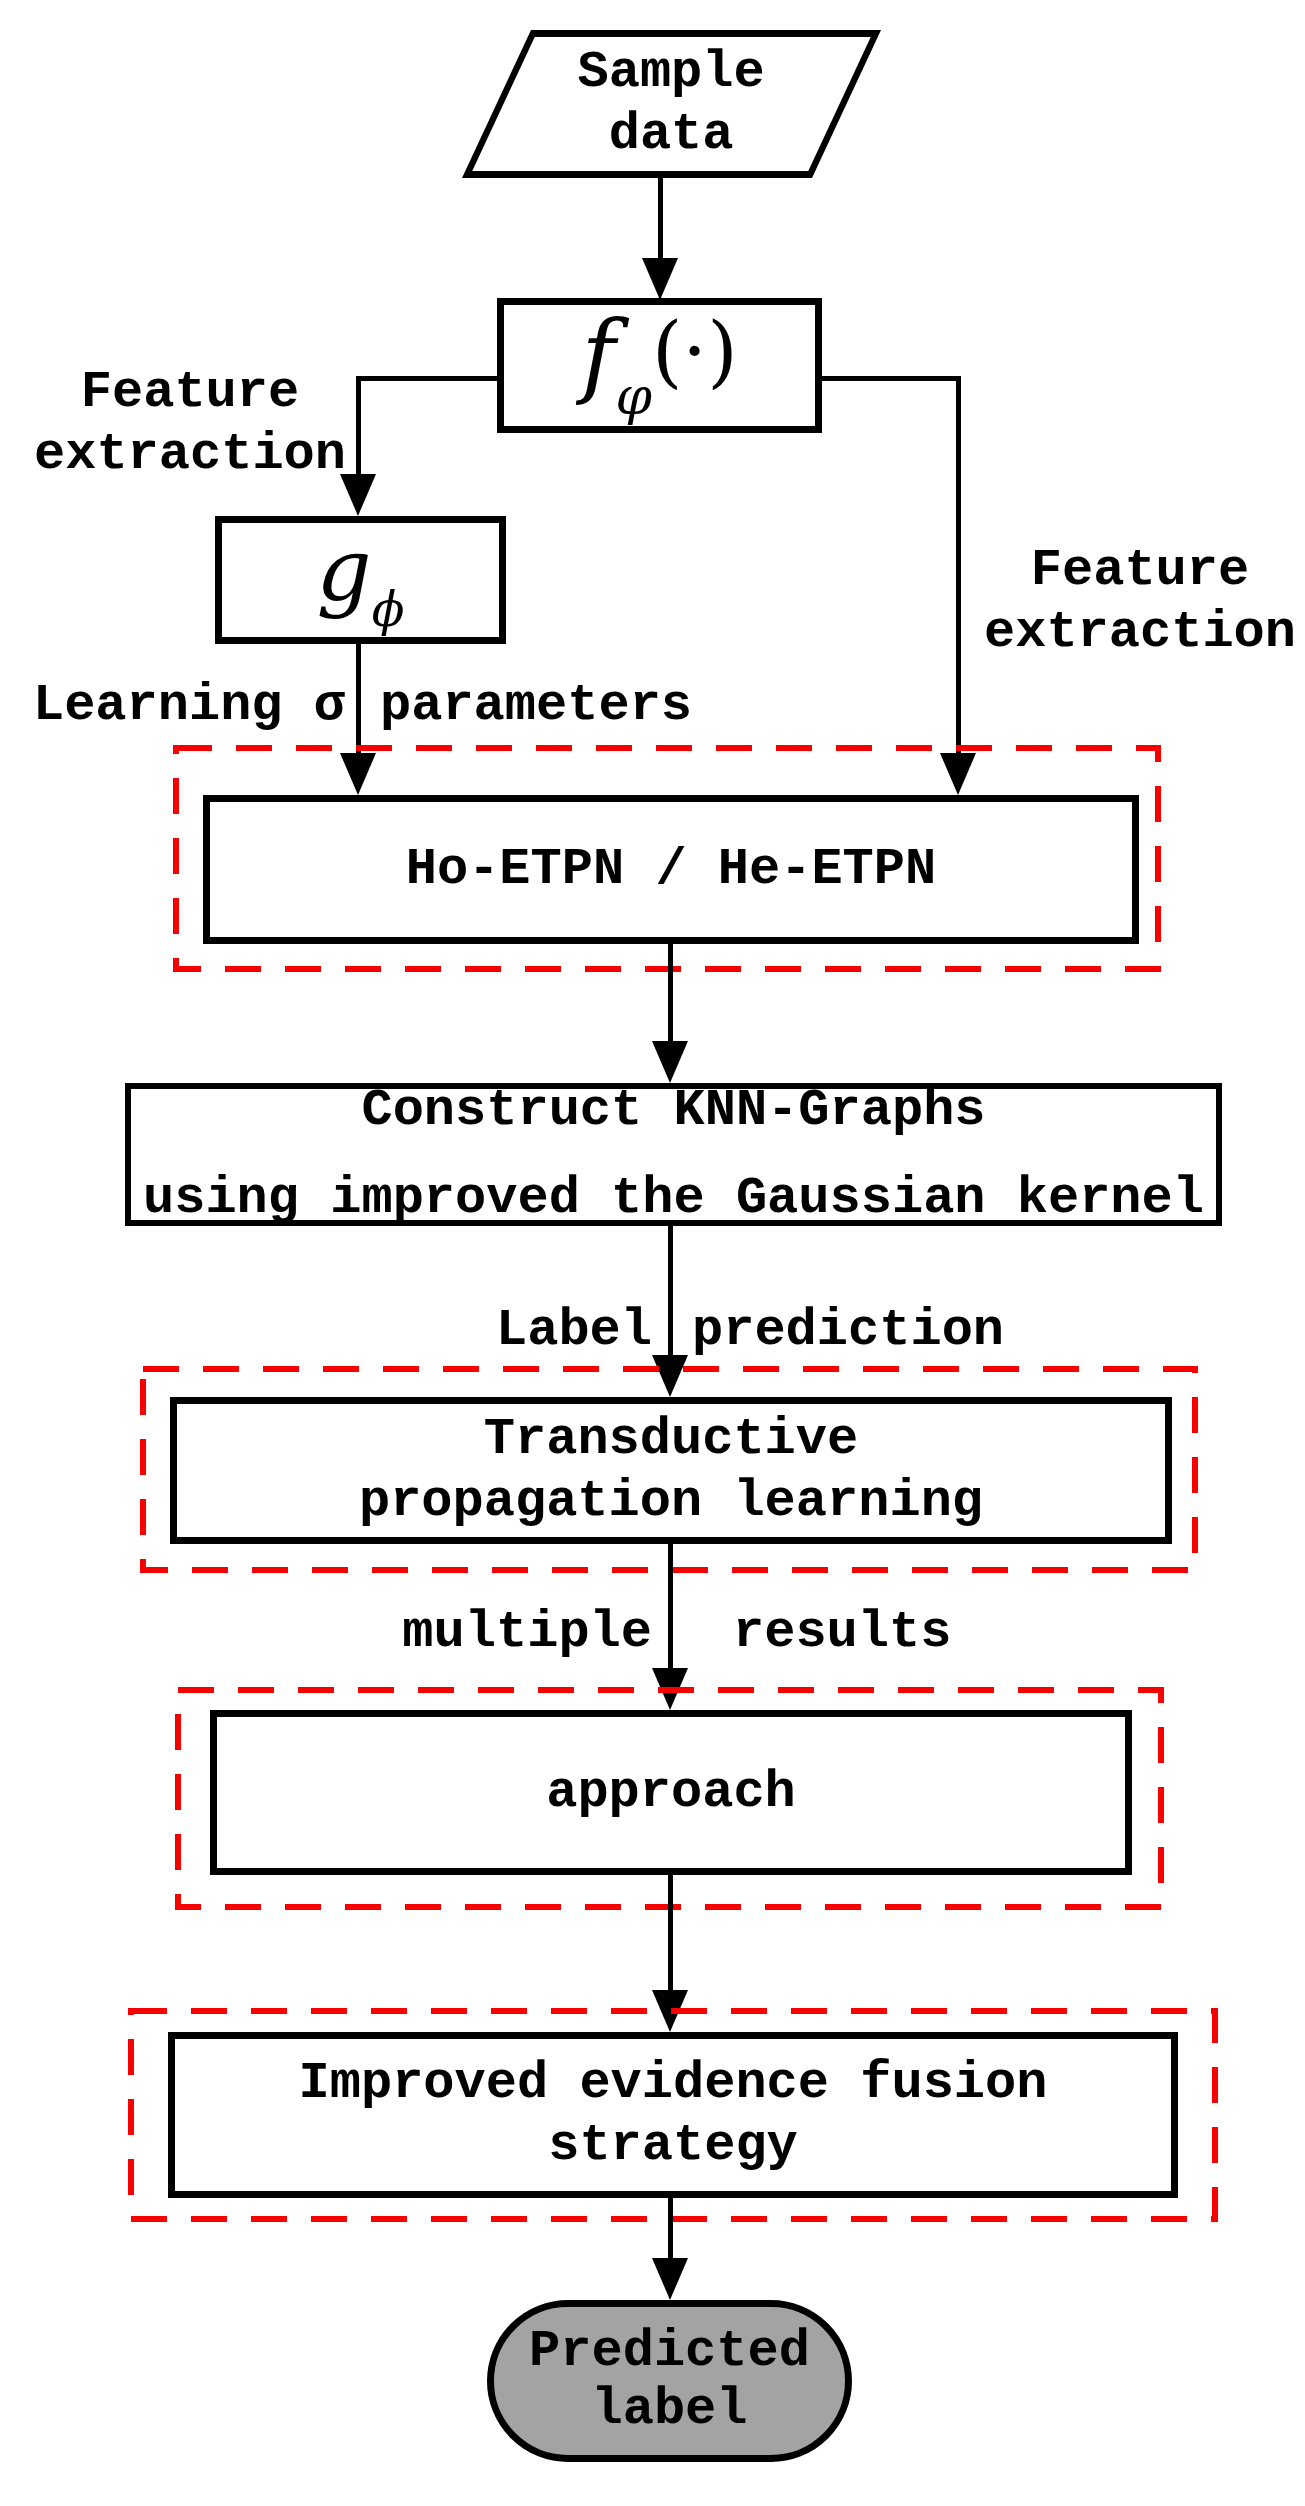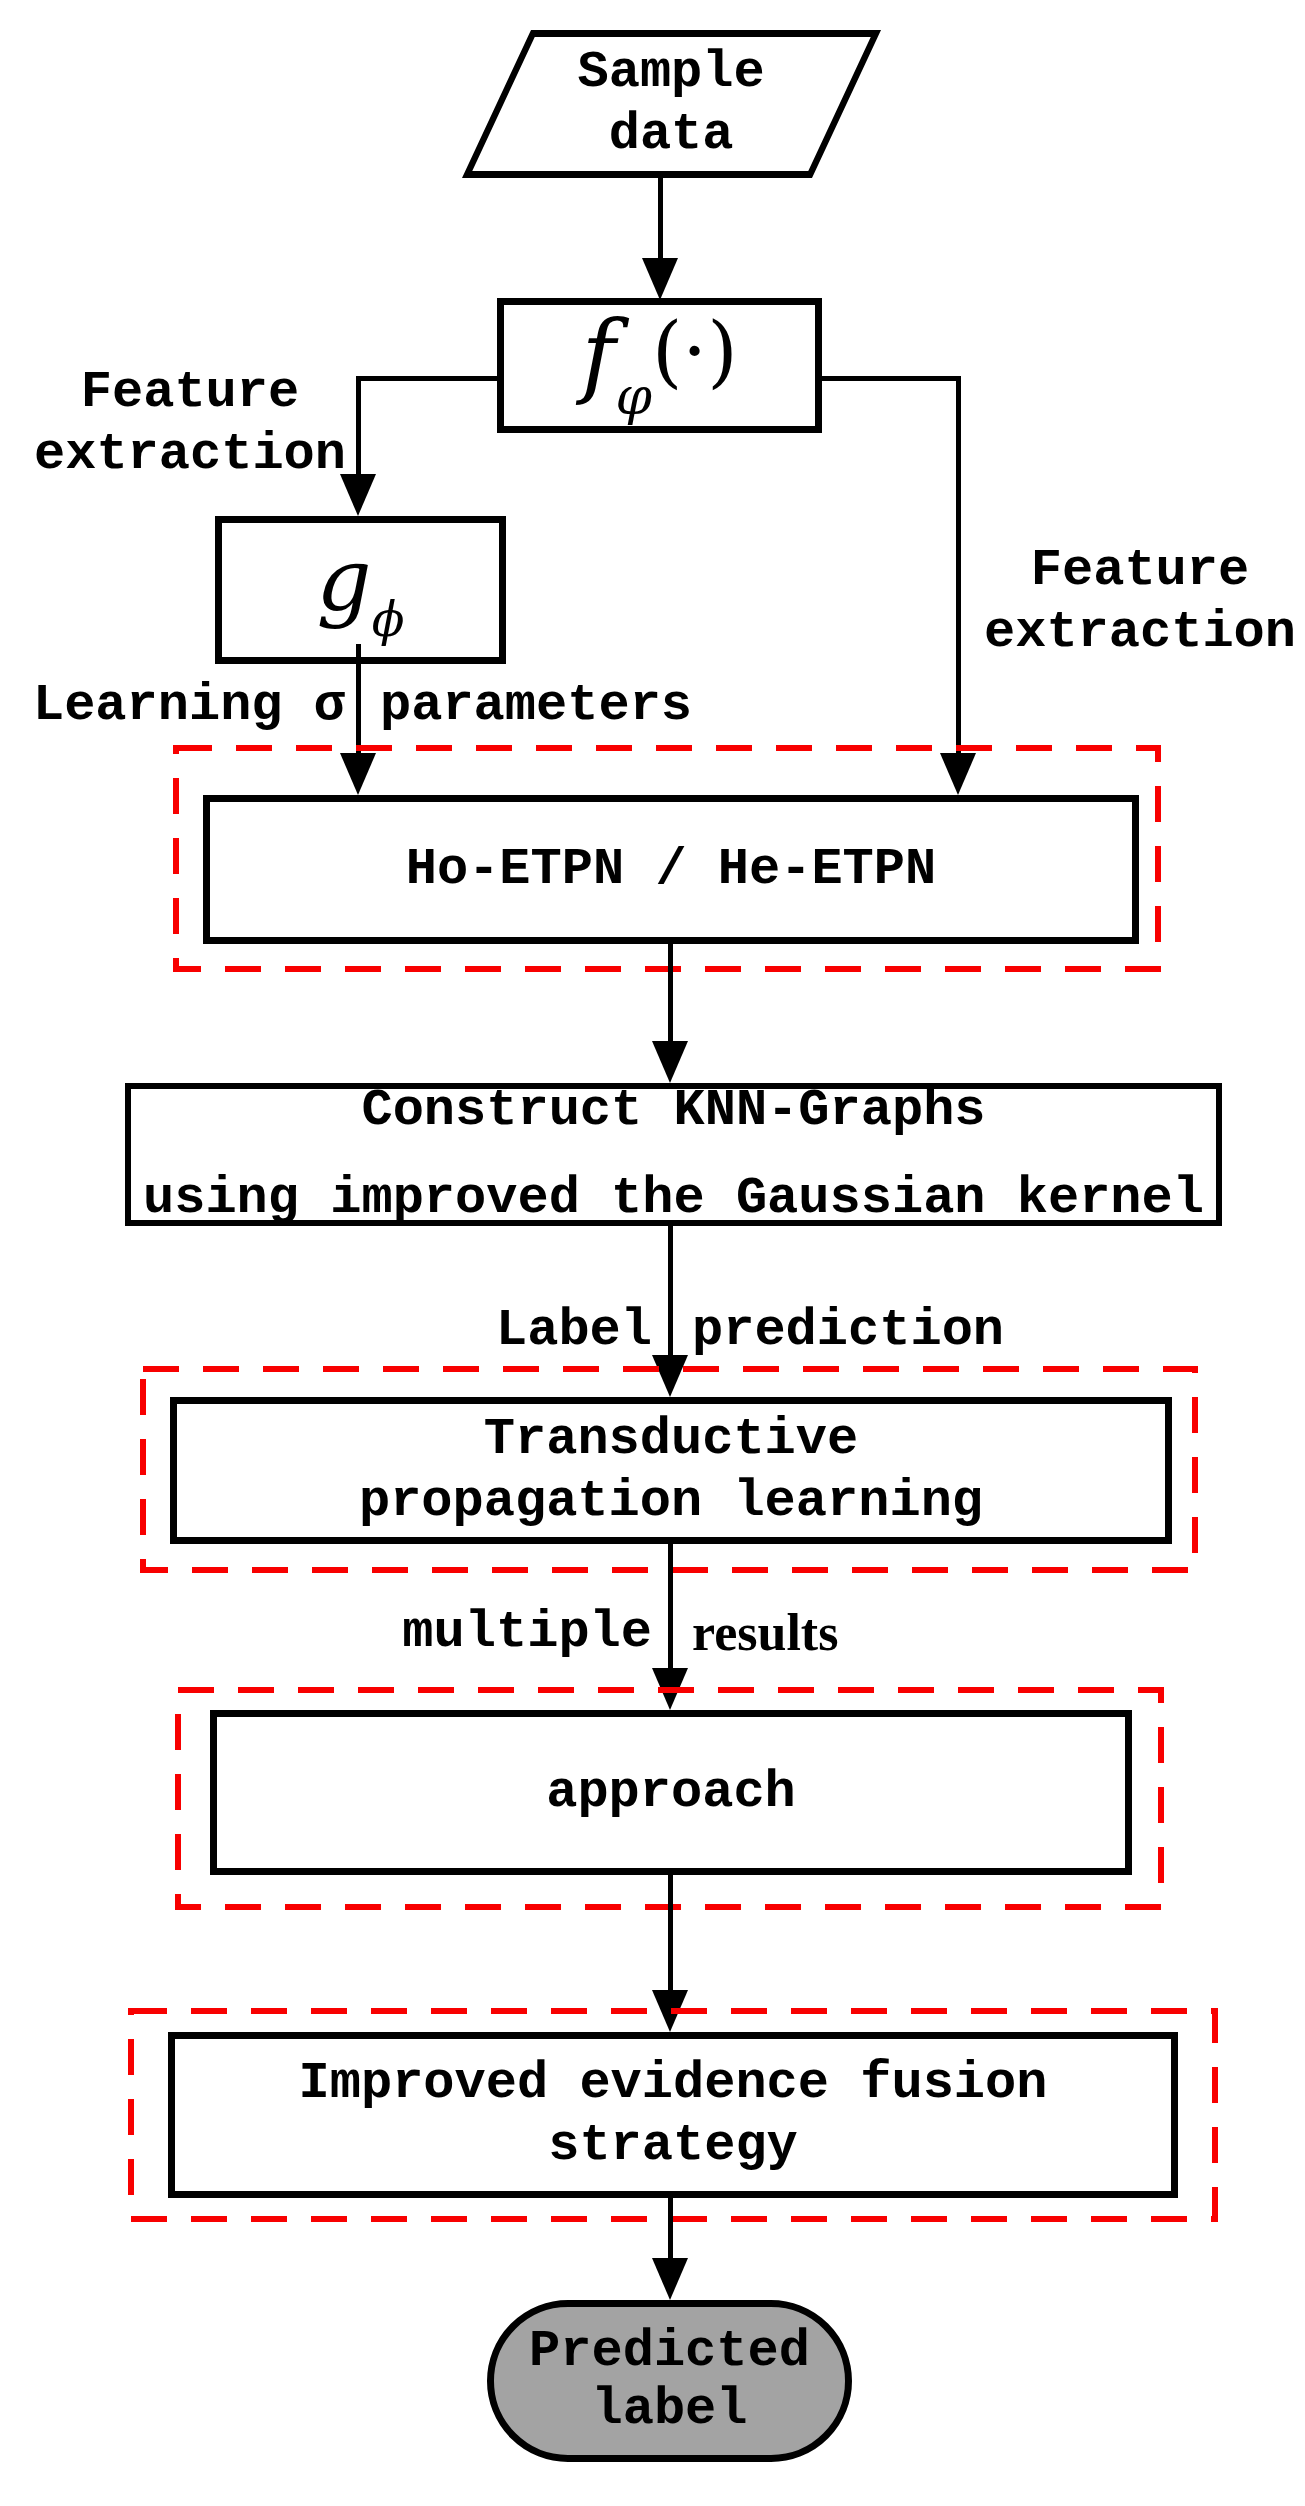--- a/index.html
+++ b/index.html
@@ -149,21 +149,21 @@
   <div class="sidelabel" style="left:30px; top:362px; width:320px;">
     <div>Feature</div>
     <div>extraction</div>
   </div>
 
   <div class="sidelabel" style="left:980px; top:540px; width:320px;">
     <div>Feature</div>
     <div>extraction</div>
   </div>
 
-  <div class="node" style="left:215px; top:516px; width:291px; height:148px;">
+  <div class="node" style="left:215px; top:516px; width:291px; height:128px;">
     <div class="mathtext">
       <span class="g-main">g</span><span class="g-sub">ϕ</span>
     </div>
   </div>
 
   <div class="shaft-v" style="left:356px; top:644px; height:109px;"></div>
   <div class="arrowhead" style="left:340px; top:753px;"></div>
 
   <div class="sidelabel right-align" style="left:30px; top:675px; width:315px;">Learning σ</div>
   <div class="sidelabel left-align" style="left:380px; top:675px; width:400px;">parameters</div>
@@ -196,21 +196,21 @@
 
   <div class="node" style="left:170px; top:1397px; width:1002px; height:147px;">
     <div>Transductive</div>
     <div>propagation learning</div>
   </div>
 
   <div class="shaft-v" style="left:668px; top:1544px; height:124px;"></div>
   <div class="arrowhead" style="left:652px; top:1668px;"></div>
 
   <div class="sidelabel right-align" style="left:340px; top:1602px; width:312px;">multiple</div>
-  <div class="sidelabel left-align" style="left:692px; top:1602px; width:400px;font-family:Liberation Serif, serif;">results</div>
+  <div class="sidelabel left-align" style="left:733px; top:1602px; width:400px;">results</div>
 
   <svg class="redframe" style="left:175px; top:1687px;" width="989" height="223" viewBox="0 0 989 223">
     <rect x="3" y="3" width="983" height="217" fill="none" stroke="#f80000" stroke-width="6" stroke-dasharray="36 24"></rect>
   </svg>
 
   <div class="node" style="left:210px; top:1710px; width:922px; height:165px;">
     <div>approach</div>
   </div>
 
   <div class="shaft-v" style="left:668px; top:1875px; height:115px;"></div>

